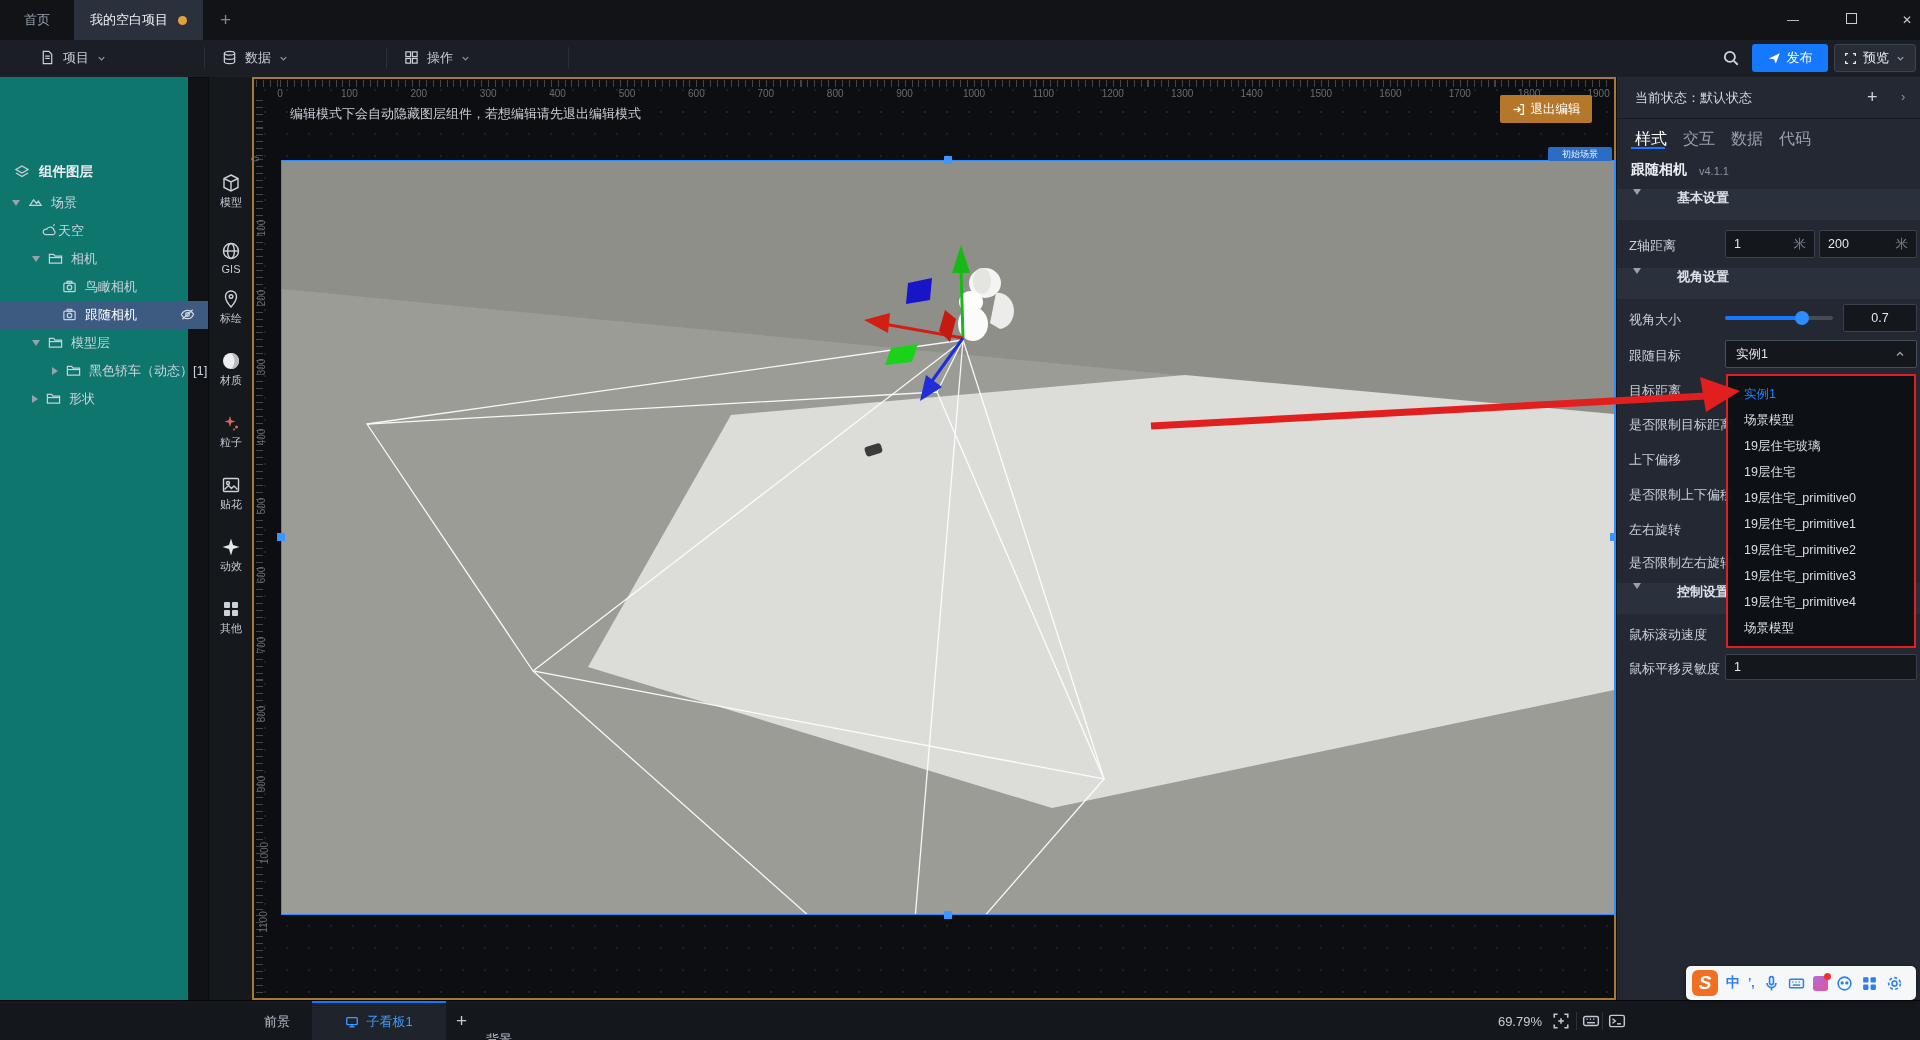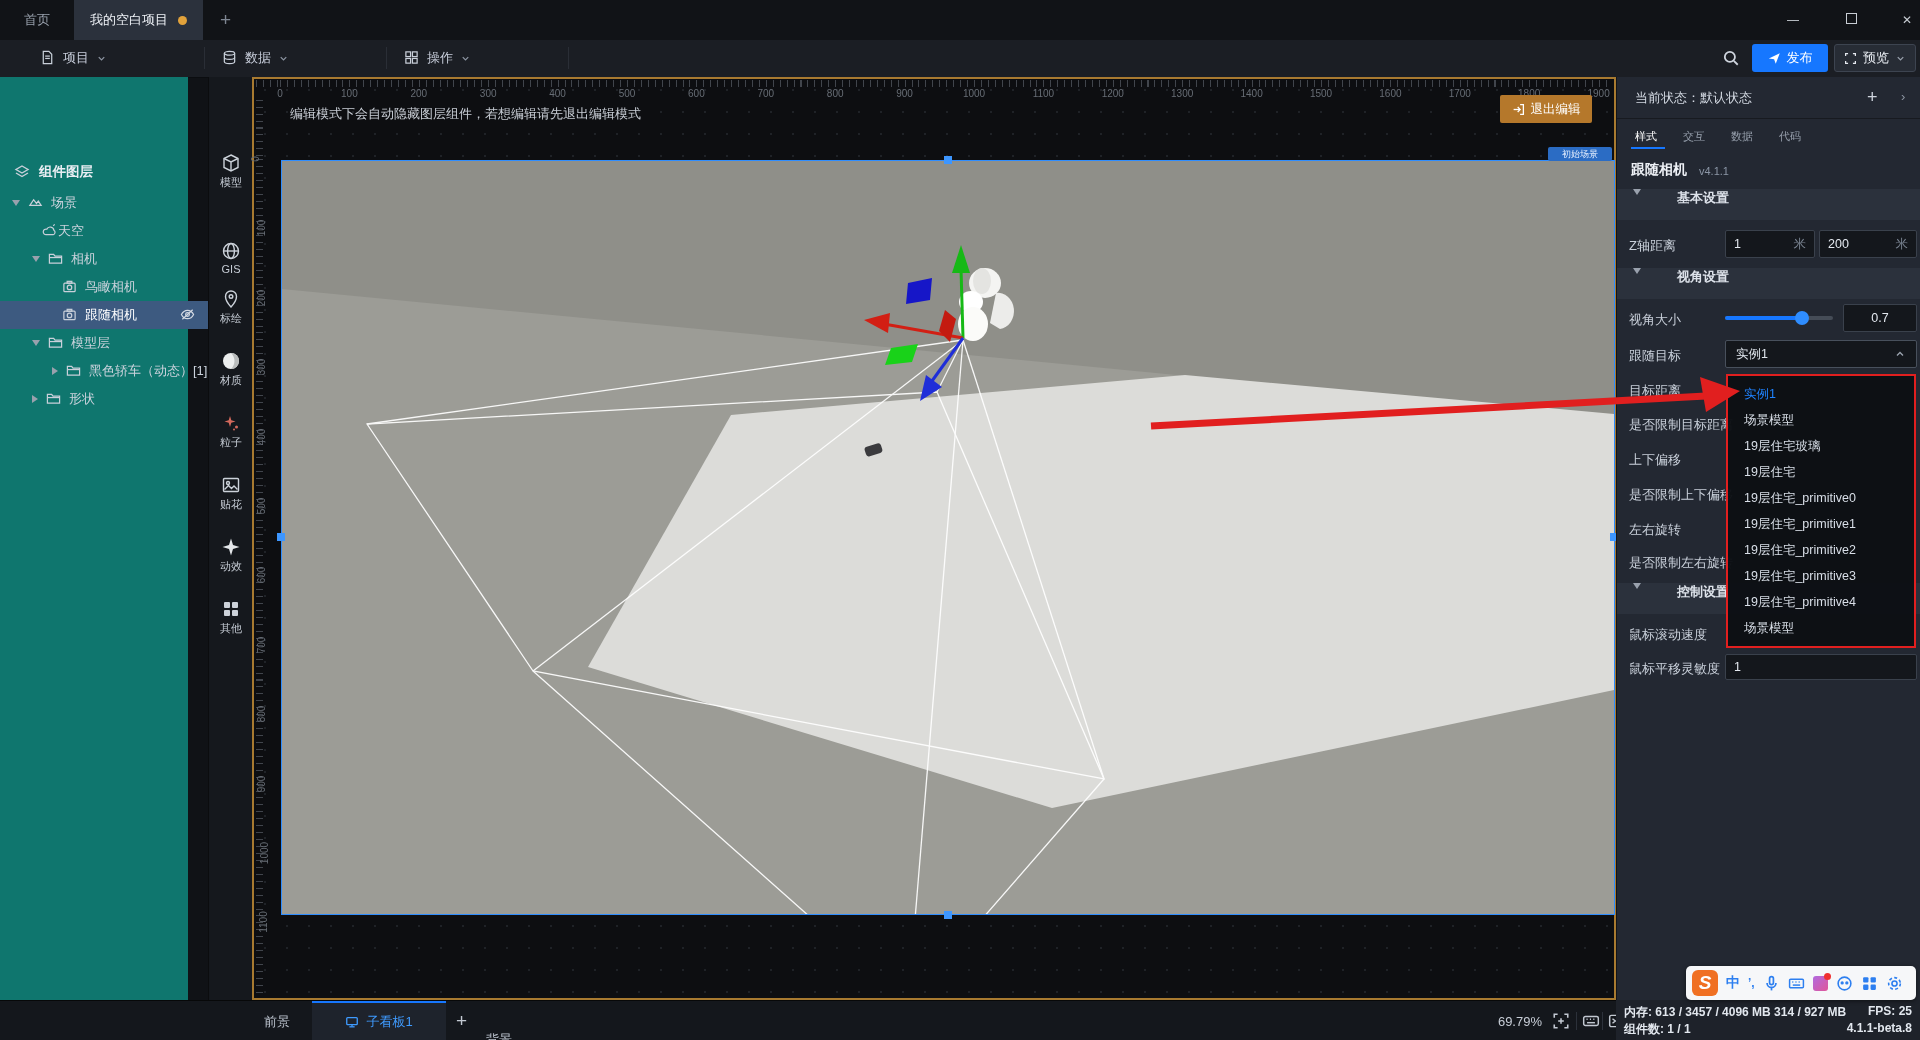--- a/index.html
+++ b/index.html
@@ -50,21 +50,21 @@
      display:flex;align-items:center;justify-content:center;gap:6px;color:#fff;font-size:12.5px;}
   #scene{position:absolute;left:28px;top:82px;width:1332px;height:753px;}
   #bluerect{position:absolute;left:27px;top:81px;width:1334px;height:755px;border:1px solid #2f8dff;box-sizing:border-box;pointer-events:none;}
   .handle{position:absolute;width:8px;height:8px;background:#3d96ff;}
   #vtag{position:absolute;left:1294px;top:68px;width:64px;height:14px;background:#2b6cc4;border-radius:2px;
      color:#e8f1ff;font-size:9px;line-height:14px;text-align:center;}
   
   #inspector{left:1616px;top:77px;width:332px;height:923px;background:#232832;border-left:1px solid #121418;box-sizing:border-box;}
   #staterow{position:absolute;left:0;top:0;width:304px;height:41px;border-bottom:1px solid #171a20;}
   #staterow .txt{position:absolute;left:18px;top:12px;color:#d3d9e2;}
-  .itab{position:absolute;top:52px;color:#97a0ad;font-size:11px;}
+  .itab{position:absolute;top:52px;color:#97a0ad;font-size:16px;}
   .itab.active{color:#fff;}
   #itab-underline{position:absolute;top:70px;height:2px;width:34px;background:var(--accent);}
   .section{position:absolute;left:0;width:304px;height:31px;background:#2b313c;display:flex;align-items:flex-start;padding-left:26px;}
   .section .cap{margin-left:34px;color:#dde2ea;font-weight:bold;font-size:13px;}
   .section .caret{position:absolute;left:16px;}
   .section .more{position:absolute;right:12px;color:#aeb6c2;font-size:14px;}
   .flabel{position:absolute;left:12px;color:#c9d0da;font-size:13px;white-space:nowrap;}
   .finput{position:absolute;background:#14171c;border:1px solid #3a414c;border-radius:2px;box-sizing:border-box;
      color:#e4e9f0;font-size:12.5px;display:flex;align-items:center;padding:0 8px;}
   .finput .unit{margin-left:auto;color:#7c8694;}
@@ -298,21 +298,21 @@
               <path d="M1.5 3.5h4.5l1.5 2h7v7.5h-13z"></path>
               <path d="M1.5 7h13"></path>
             </svg>
           </span>
           <span style="margin-left: 7px;">形状</span>
         </div>
       </div>
   </div>
 
   <div id="dock" class="abs">
-      <div class="ditem" style="top: 76px;"><span class="dicon">
+      <div class="ditem" style="top: 96px;"><span class="dicon">
           <svg viewBox="0 0 20 20" width="20" height="20" fill="none" stroke="currentColor" stroke-width="1.4">
             <path d="M10 2 L17 5.5 V14.5 L10 18 L3 14.5 V5.5 Z"></path>
             <path d="M3 5.5 L10 9 L17 5.5 M10 9 V18"></path>
           </svg>
         </span><div>模型</div></div>
       <div class="ditem" style="top: 164px;"><span class="dicon">
           <svg viewBox="0 0 20 20" width="20" height="20" fill="none" stroke="currentColor" stroke-width="1.4">
             <circle cx="10" cy="10" r="7.5"></circle>
             <ellipse cx="10" cy="10" rx="3.4" ry="7.5"></ellipse>
             <line x1="2.5" y1="10" x2="17.5" y2="10"></line>
@@ -584,34 +584,20 @@
     <div class="bsep" style="left:1602px"></div>
     <span class="bicon" style="left:1608px">
         <svg viewBox="0 0 16 16" width="18" height="18" fill="none" stroke="currentColor" stroke-width="1.3">
           <rect x="1.5" y="3" width="13" height="10" rx="1.5"></rect>
           <polyline points="4,6 6.5,8 4,10"></polyline>
           <line x1="8" y1="10.5" x2="11.5" y2="10.5"></line>
         </svg>
       </span>
   </div>
 
-  <div id="statusblock" class="abs">
-    <div class="abs" style="left:8px;top:4px">
-      <span>内存:</span>
-      <span>613 / 3457 / 4096 MB</span>
-      <span>314 / 927 MB</span>
-    </div>
-    <div class="abs" style="right:8px;top:4px">
-      <span>FPS:</span> <span>25</span>
-    </div>
-    <div class="abs" style="left:8px;top:21px">
-      <span>组件数:</span> <span>1 / 1</span>
-    </div>
-    <div class="abs" style="right:8px;top:21px">4.1.1-beta.8</div>
-  </div>
 
   <div id="ime" class="abs">
     <span class="slogo">S</span>
     <span class="blue">中</span>
     <span class="blue" style="font-size:12px">’,</span>
     <span class="iic">
         <svg viewBox="0 0 16 16" fill="none" stroke="currentColor" stroke-width="1.6">
           <rect x="6.2" y="1.5" width="3.6" height="7.5" rx="1.8"></rect>
           <path d="M3.8 7.5a4.2 4.2 0 0 0 8.4 0"></path>
           <line x1="8" y1="12" x2="8" y2="14.5"></line>

